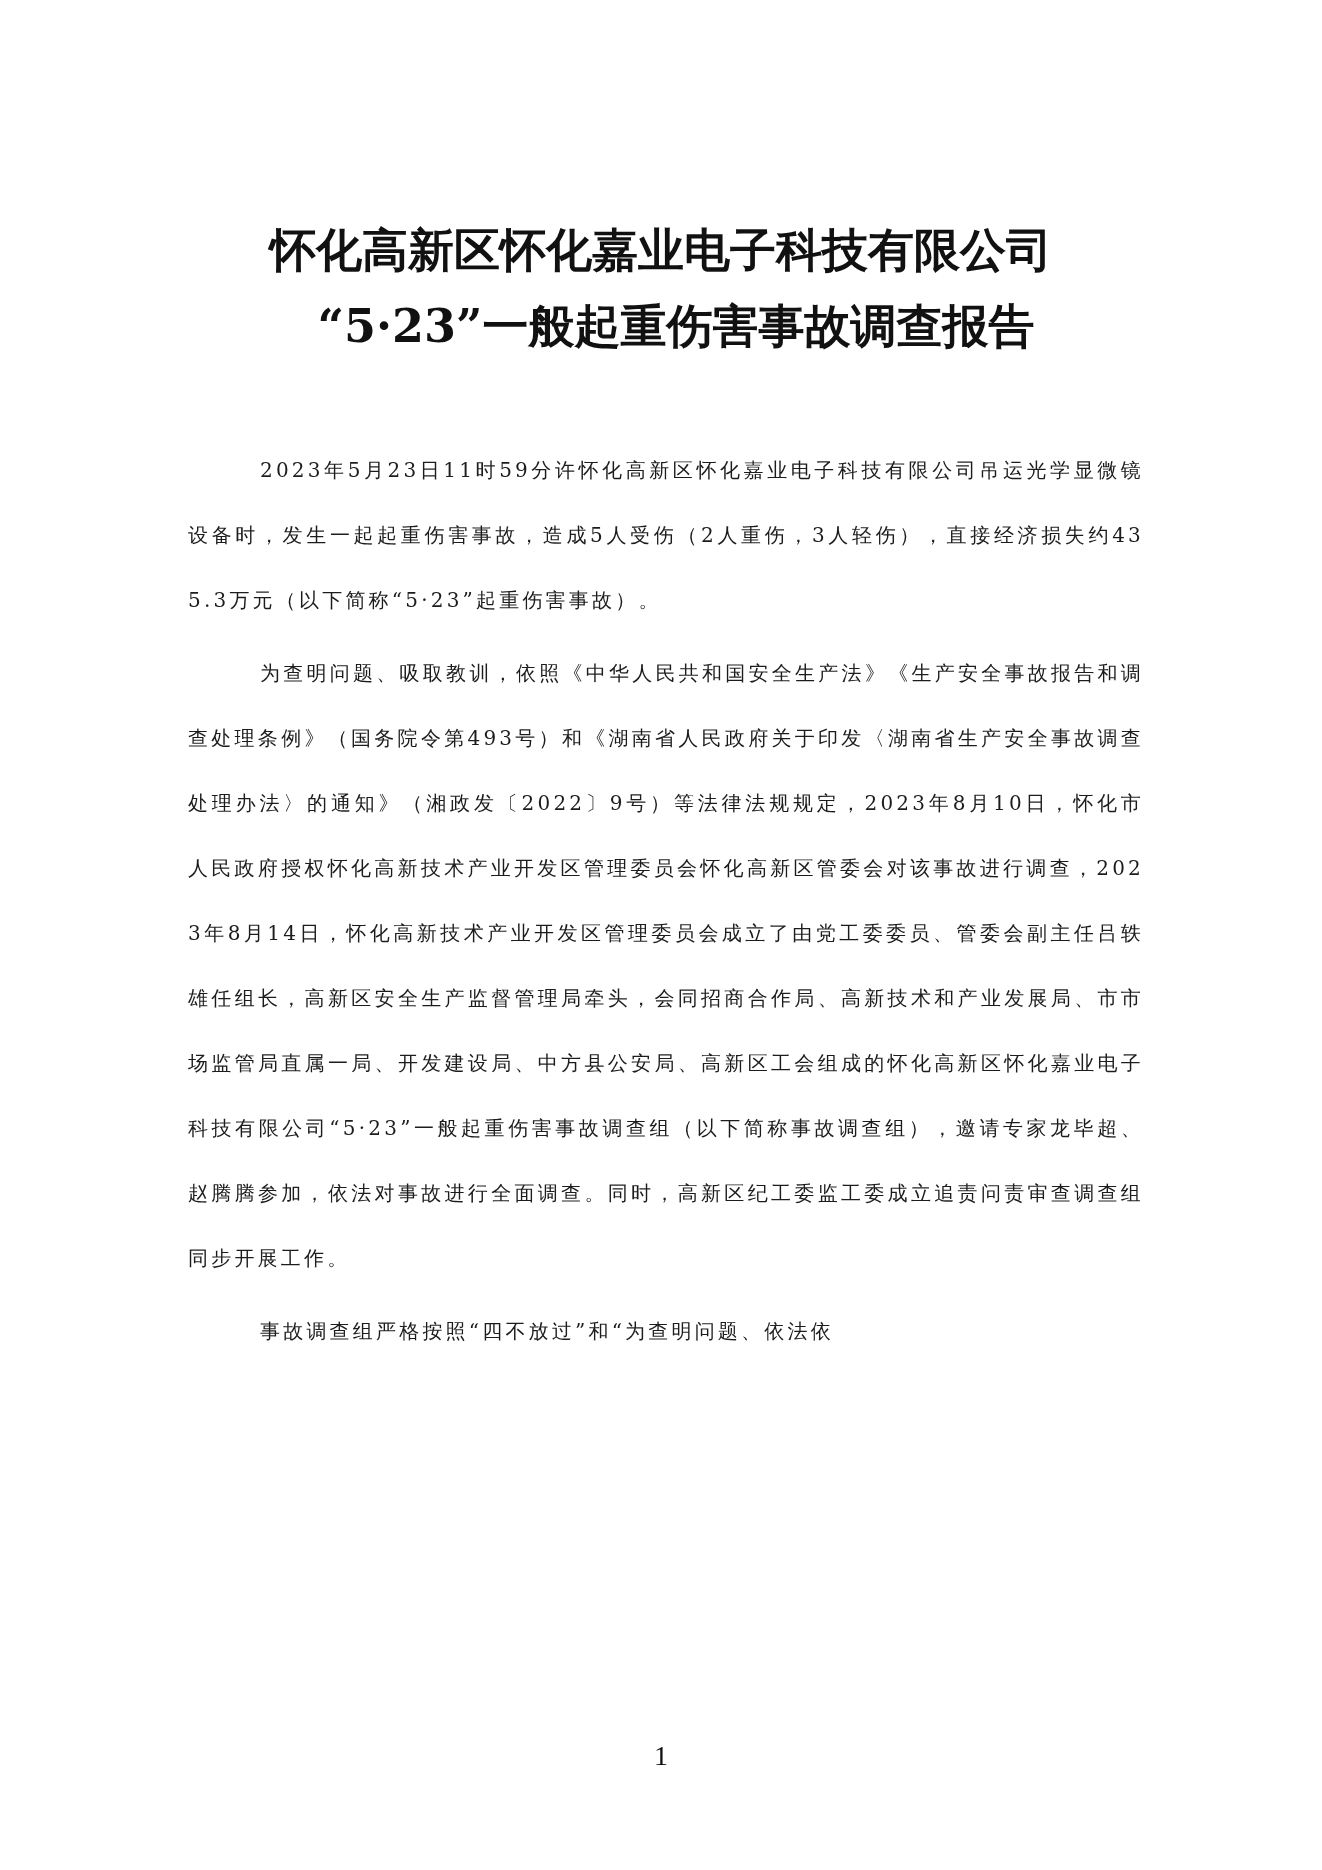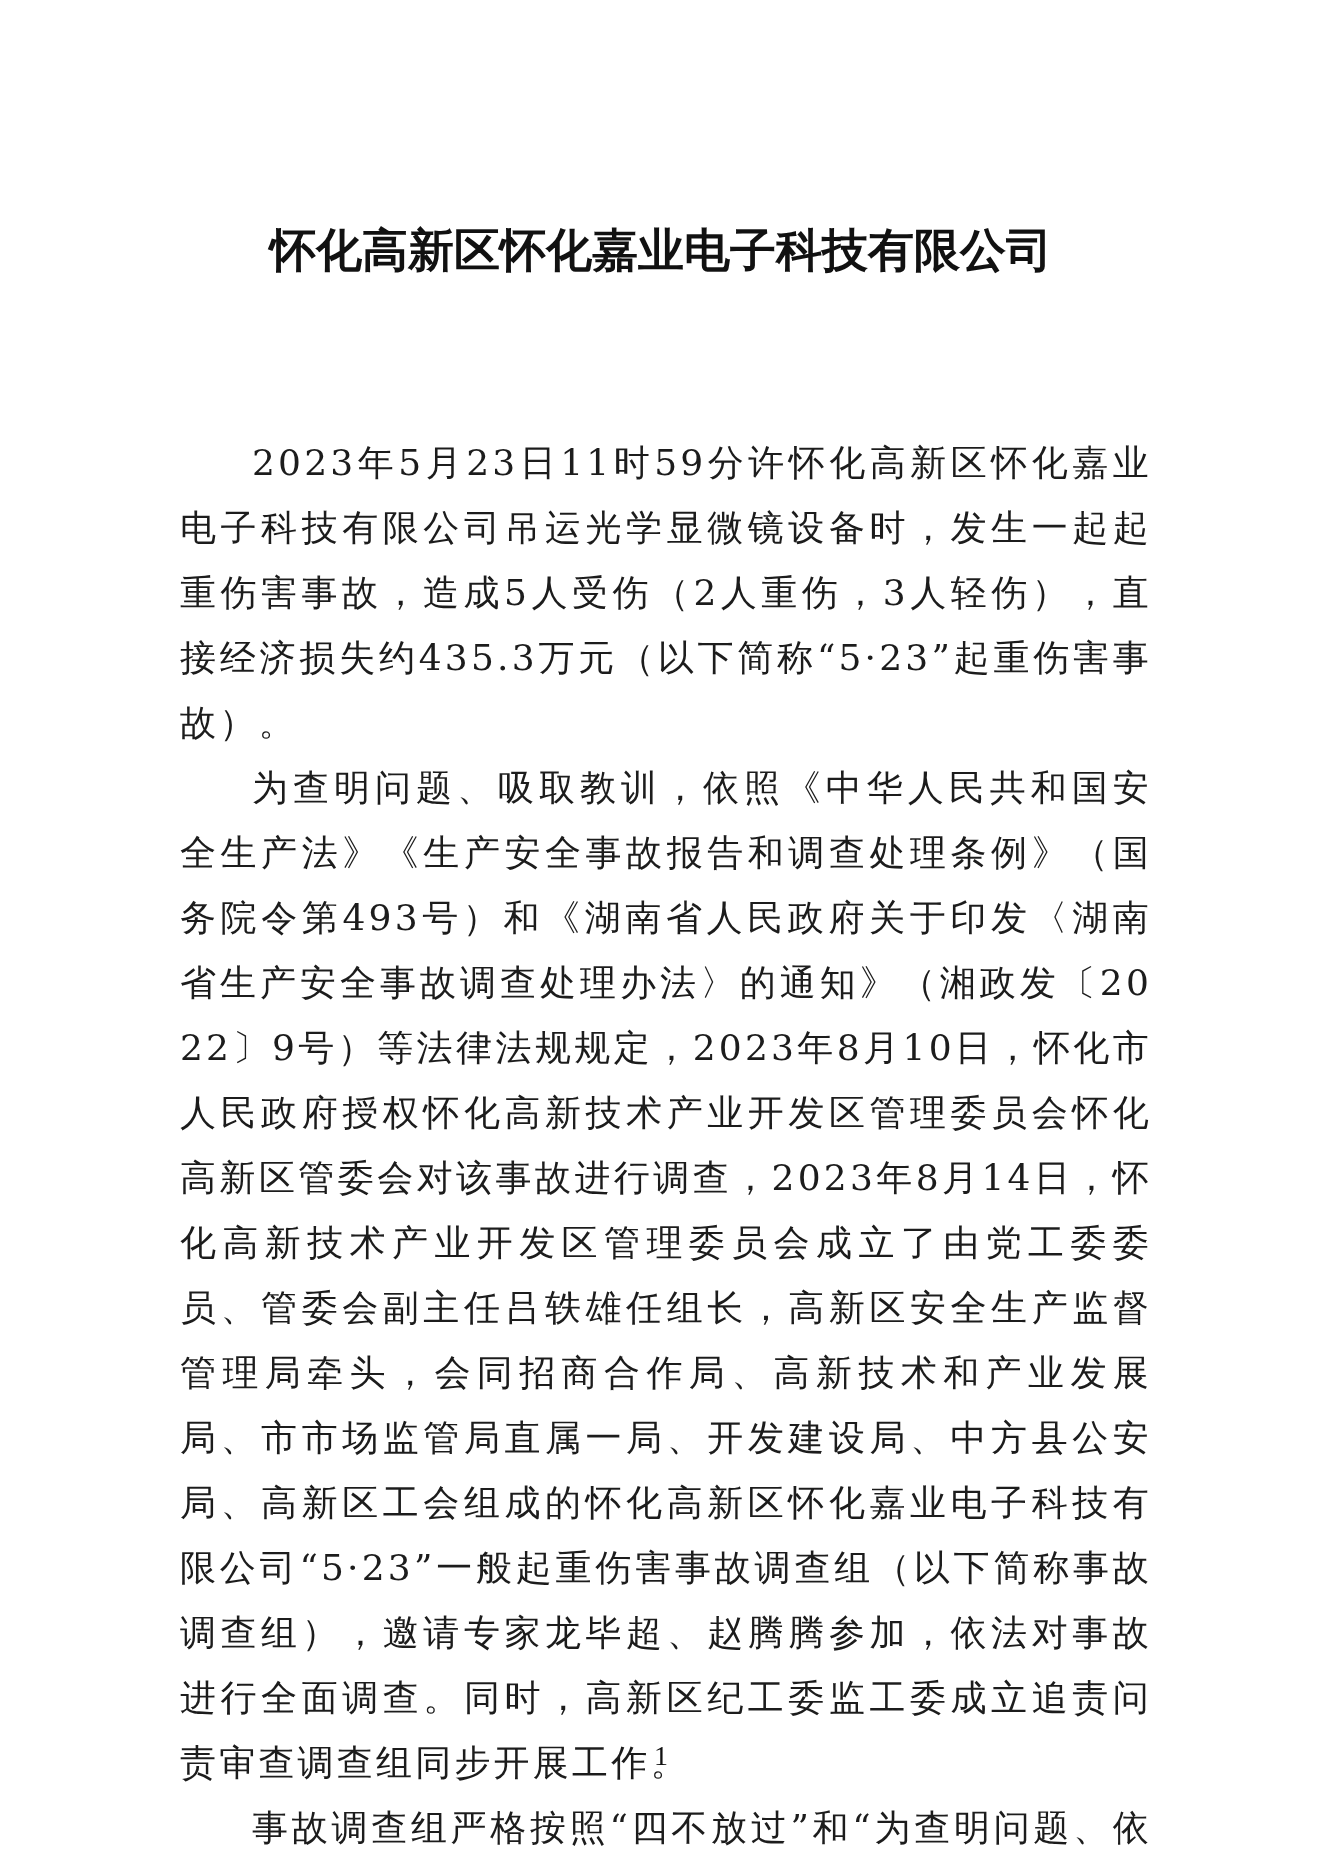--- a/index.html
+++ b/index.html
@@ -40,23 +40,23 @@
     .title-line.l1 { margin-left: 0px; }
     .title-line.l2 { margin-left: 30px; }
     .body-block {
       position: absolute;
       left: 180px;
       top: 430px;
       width: 972px;
     }
     .para {
       font-family: "DejaVu Serif", "Liberation Serif", serif;
-      font-size: 36px;
+      font-size: 20px;
       line-height: 65px;
-      margin: 0;
+      margin: 8px;
       text-align: justify;
       text-align-last: left;
       text-indent: 72px;
       letter-spacing: 3.2px;
       color: #1c1c1c;
       word-break: break-all;
     }
     .page-number {
       position: absolute;
       left: 0;
@@ -68,20 +68,21 @@
       color: #111111;
     }
   </style>
 </head>
 <body>
 
 <div class="page">
 
   <div class="title-block">
     <div class="title-line l1">怀化高新区怀化嘉业电子科技有限公司</div>
+    <div class="title-line l2">“5·23”一般起重伤害事故调查报告</div>
   </div>
 
   <div class="body-block">
     <p class="para">2023年5月23日11时59分许怀化高新区怀化嘉业电子科技有限公司吊运光学显微镜设备时，发生一起起重伤害事故，造成5人受伤（2人重伤，3人轻伤），直接经济损失约435.3万元（以下简称“5·23”起重伤害事故）。</p>
     <p class="para">为查明问题、吸取教训，依照《中华人民共和国安全生产法》《生产安全事故报告和调查处理条例》（国务院令第493号）和《湖南省人民政府关于印发〈湖南省生产安全事故调查处理办法〉的通知》（湘政发〔2022〕9号）等法律法规规定，2023年8月10日，怀化市人民政府授权怀化高新技术产业开发区管理委员会怀化高新区管委会对该事故进行调查，2023年8月14日，怀化高新技术产业开发区管理委员会成立了由党工委委员、管委会副主任吕轶雄任组长，高新区安全生产监督管理局牵头，会同招商合作局、高新技术和产业发展局、市市场监管局直属一局、开发建设局、中方县公安局、高新区工会组成的怀化高新区怀化嘉业电子科技有限公司“5·23”一般起重伤害事故调查组（以下简称事故调查组），邀请专家龙毕超、赵腾腾参加，依法对事故进行全面调查。同时，高新区纪工委监工委成立追责问责审查调查组同步开展工作。</p>
     <p class="para">事故调查组严格按照“四不放过”和“为查明问题、依法依</p>
   </div>
 
   <div class="page-number">1</div>
 

